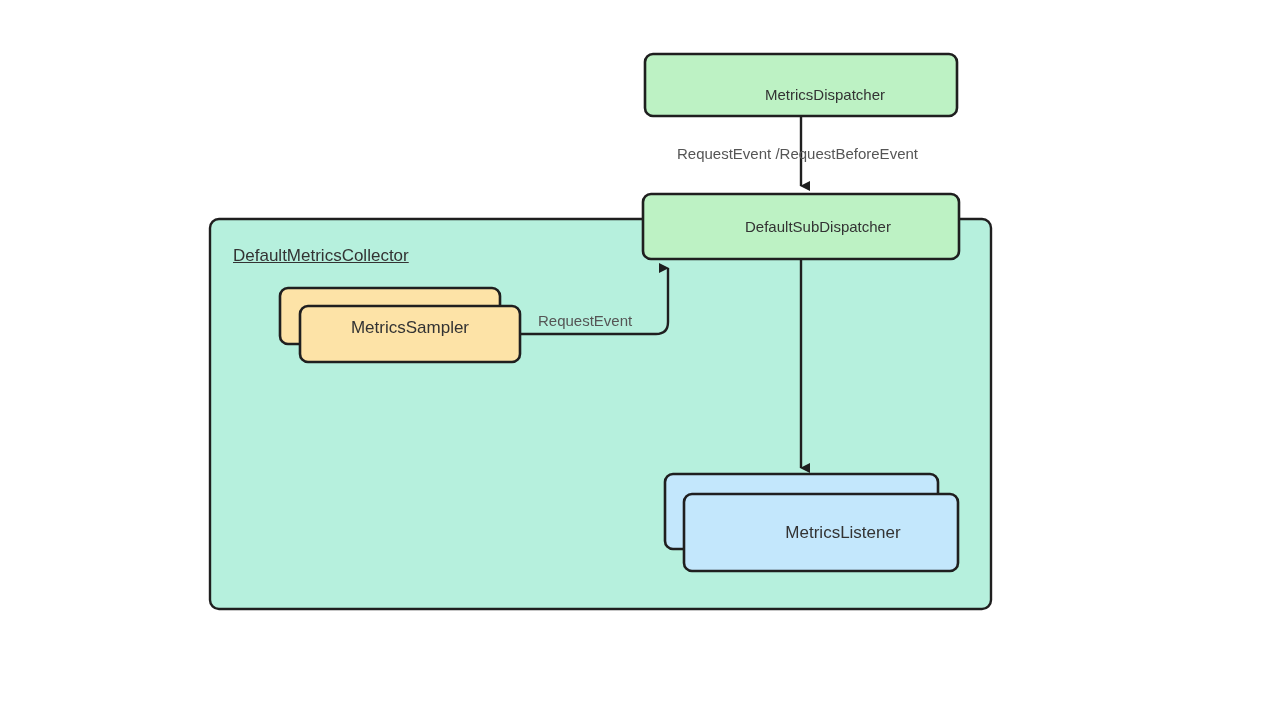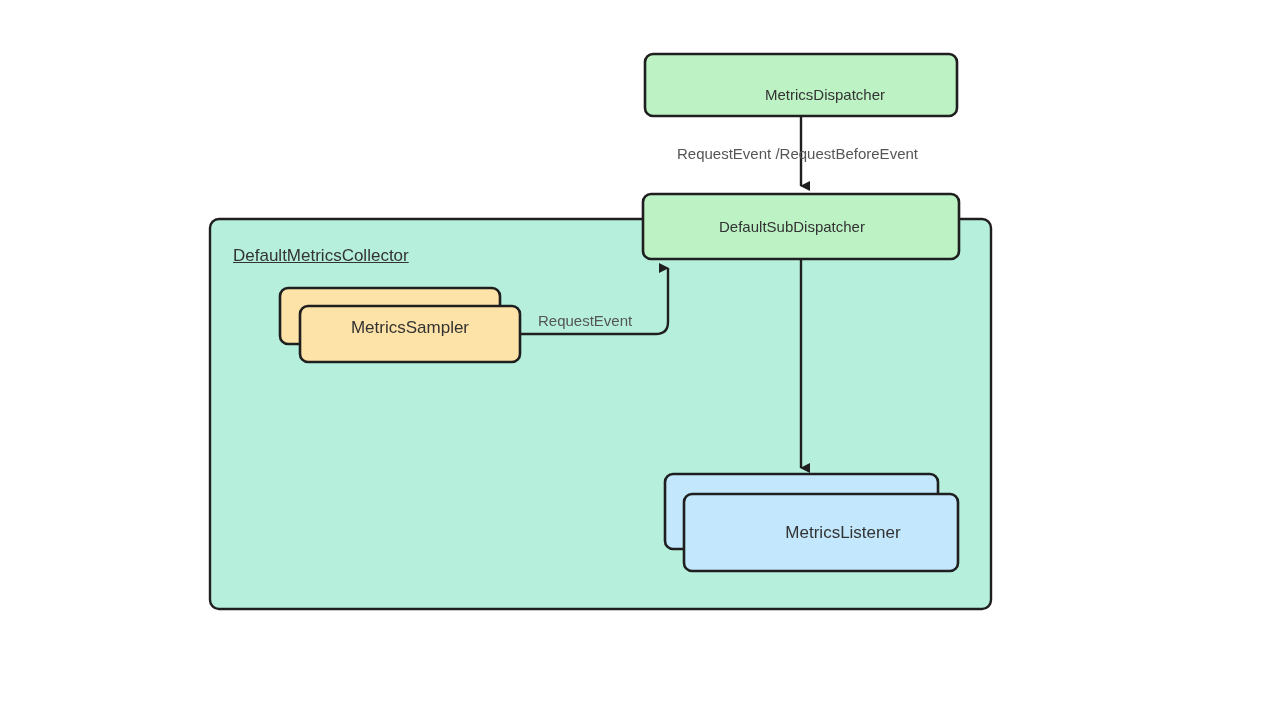--- a/index.html
+++ b/index.html
@@ -82,21 +82,21 @@
 
     <rect x="665" y="474" width="273" height="75" rx="8" ry="8" fill="#c3e7fc" stroke="#1f1f1f" stroke-width="2.6"></rect>
 
     <rect x="684" y="494" width="274" height="77" rx="8" ry="8" fill="#c3e7fc" stroke="#1f1f1f" stroke-width="2.6"></rect>
   </svg>
 
   <div class="cluster-label" style="left:233px; top:246px;text-decoration:underline;">DefaultMetricsCollector</div>
 
   <div class="node-label" style="left:645px; top:70px; width:312px; height:48px;padding-left:24px;">MetricsDispatcher</div>
 
-  <div class="node-label" style="left:634px; top:194px; width:316px; height:65px;">DefaultSubDispatcher</div>
+  <div class="node-label" style="left:660px; top:194px; width:316px; height:65px;">DefaultSubDispatcher</div>
 
   <div class="node-label" style="left:300px; top:306px; width:220px; height:44px; font-size:17px;">MetricsSampler</div>
 
   <div class="node-label" style="left:684px; top:494px; width:318px; height:77px; font-size:17px;">MetricsListener</div>
 
   <div class="edge-label" style="left:677px; top:145px;">RequestEvent /RequestBeforeEvent</div>
 
   <div class="edge-label" style="left:538px; top:312px;">RequestEvent</div>
 
 </div>

